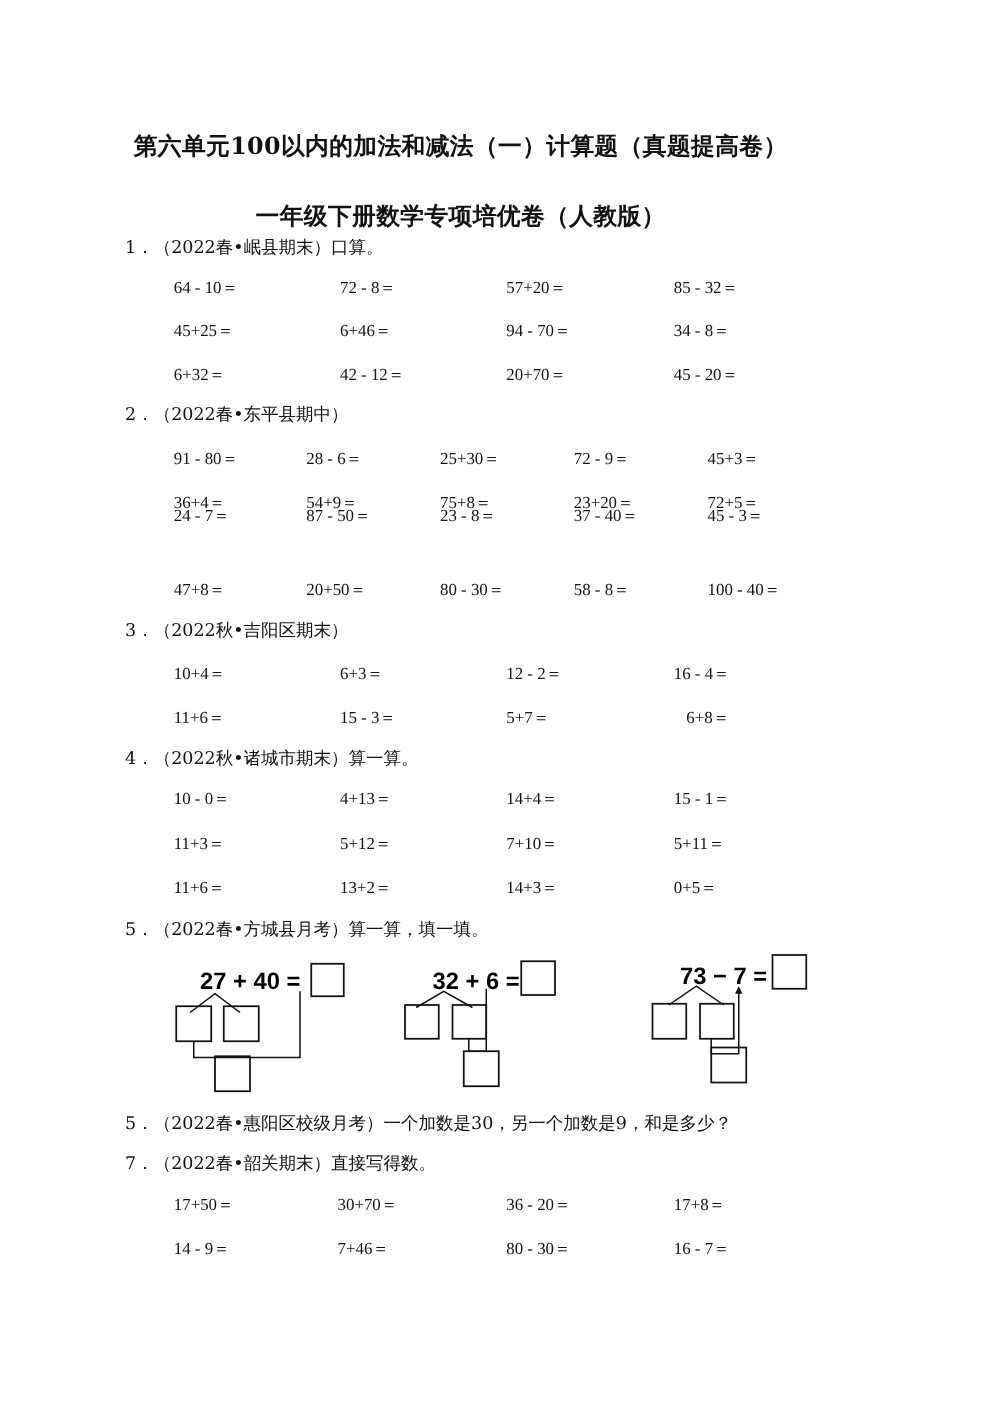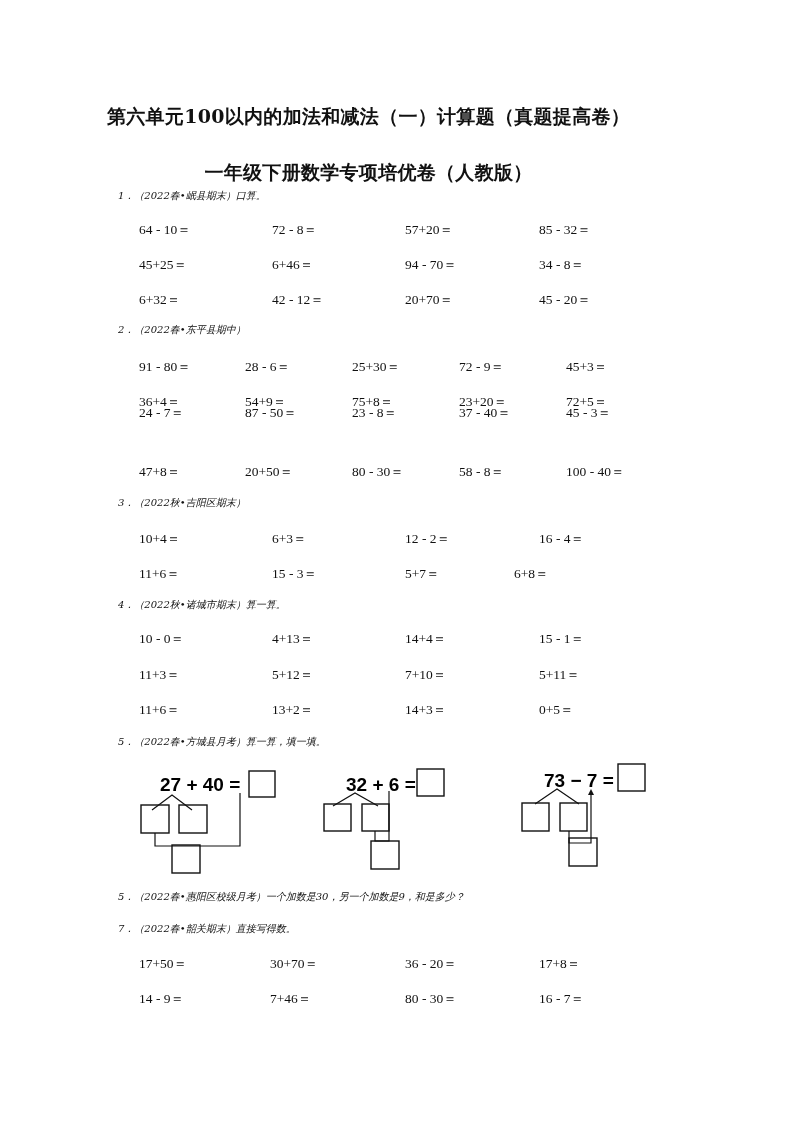--- a/index.html
+++ b/index.html
@@ -8,21 +8,21 @@
       font-family: "DejaVu Serif", "Liberation Serif", serif;
       color: #111;
     }
     .title {
       position: absolute; left: 0; width: 673px; text-align: center;
       font-size: 19px; font-weight: bold; letter-spacing: 0.3px; margin-left: 32px;
     }
     .title1 { top: 104px; }
     .title2 { top: 160px; }
     .q-head {
-      position: absolute; left: 118px; font-size: 10px; white-space: nowrap; font-style: italic;
+      position: absolute; left: 100px; font-size: 14px; white-space: nowrap;
     }
     .row { position: absolute; left: 0; width: 793px; height: 18px; }
     .cell {
       position: absolute; font-family: "Liberation Serif", serif; font-size: 13.5px;
       white-space: nowrap;
     }
     
     .diagram { position: absolute; }
     .diagram svg { display: block; }
     .expr {
@@ -96,21 +96,21 @@
     <div class="row" style="top:530px">
       <span class="cell" style="left:139px">10+4＝</span>
       <span class="cell" style="left:272px">6+3＝</span>
       <span class="cell" style="left:405px">12 - 2＝</span>
       <span class="cell" style="left:539px">16 - 4＝</span>
     </div>
     <div class="row" style="top:565px">
       <span class="cell" style="left:139px">11+6＝</span>
       <span class="cell" style="left:272px">15 - 3＝</span>
       <span class="cell" style="left:405px">5+7＝</span>
-      <span class="cell" style="left:514px">6+8＝</span>
+      <span class="cell" style="left:549px">6+8＝</span>
     </div>
   </div>
 
   <div>
     <div class="q-head" style="top:598px">4．（2022秋•诸城市期末）算一算。</div>
     <div class="row" style="top:630px">
       <span class="cell" style="left:139px">10 - 0＝</span>
       <span class="cell" style="left:272px">4+13＝</span>
       <span class="cell" style="left:405px">14+4＝</span>
       <span class="cell" style="left:539px">15 - 1＝</span>

